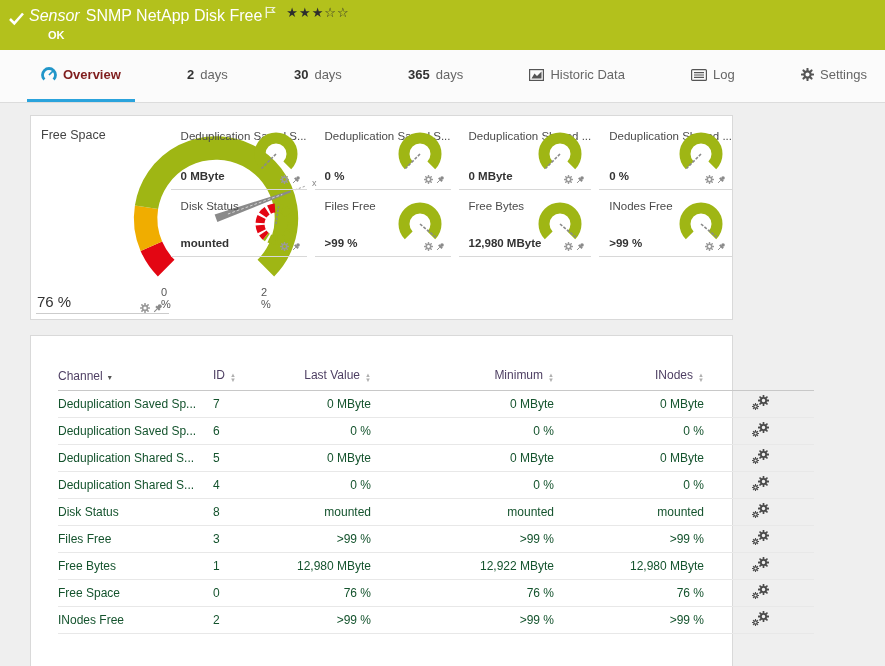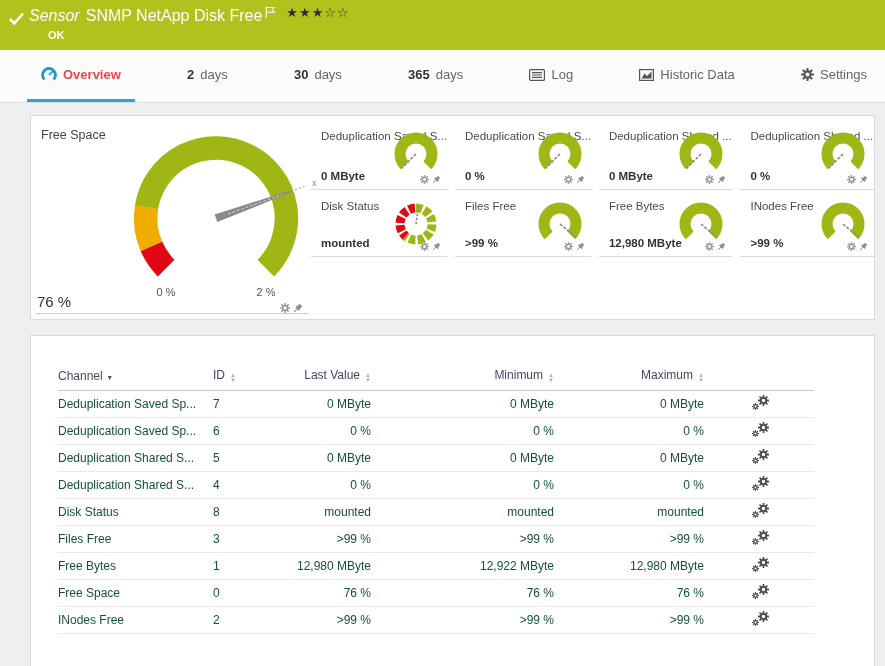--- a/index.html
+++ b/index.html
@@ -12,27 +12,27 @@
   .check { margin:4px 4px 0 0; }
   .sensor-kind { font-style:italic; font-size:16px; margin-right:6px; }
   .sensor-name { font-size:16px; }
   .flag { margin:-2px 0 0 3px; }
   .stars { font-size:13px; color:#2d2d2d; letter-spacing:1px; margin:-2px 0 0 10px; cursor:pointer; }
   .status-ok { position:absolute; left:48px; top:29px; font-size:11px; font-weight:bold; }
 
   
   .tabbar { height:53px; background:#fbfbfb; border-bottom:1px solid #dcdcdc; display:flex; align-items:stretch; justify-content:space-between; padding:0 4px 0 27px; }
   .tab { display:flex; align-items:center; gap:6px; font-size:13px; color:#666; padding:0 14px; border-bottom:3px solid transparent; cursor:pointer; white-space:nowrap; }
-  .tab.active { border-bottom-color:#2aa3dc; color:#ef4444; font-weight:bold; }
+  .tab.active { border-bottom-color:#2aa3dc; color:#7f1d1d; font-weight:bold; }
   .tab .num { font-weight:bold; color:#333; }
   .tab-icon { display:inline-flex; align-items:center; }
 
   
   .content { padding:12px 0 0 30px; }
-  .panel { width:845px; background:#fff; border:1px solid #d9d9d9; }
+  .panel { width:703px; background:#fff; border:1px solid #d9d9d9; }
   .gauges-panel { height:205px; display:flex; }
 
   
   .free-tile { width:280px; position:relative; padding:12px 0 0 10px; }
   .tile-title { font-size:12.5px; color:#444; }
   .big-gauge { position:absolute; left:81px; top:12px; width:208px; height:167px; }
   .scale-label { position:absolute; top:170px; transform:translateX(-50%); font-size:11px; color:#555; }
   .scale-min { left:135px; }
   .scale-max { left:235px; }
   .tile-value-big { position:absolute; left:6px; top:177px; font-size:15px; color:#333; }
@@ -102,35 +102,35 @@
     <div class="tab">
       <span class="num">30</span>
       <span>days</span>
     </div>
     <div class="tab">
       <span class="num">365</span>
       <span>days</span>
     </div>
     <div class="tab">
       <span class="tab-icon">
+        <svg width="15" height="12" viewBox="0 0 15 12">
+          <rect x="0.6" y="0.6" width="13.8" height="10.8" fill="none" stroke="#555" stroke-width="1.2"></rect>
+          <path d="M2.5 9.5 L5.5 4.5 L8 7 L12.5 2.5 L12.5 9.5 Z" fill="#555"></path>
+        </svg>
+      </span>
+      <span>Historic Data</span>
+    </div>
+    <div class="tab">
+      <span class="tab-icon">
         <svg width="16" height="12" viewBox="0 0 16 12">
           <rect x="0.6" y="0.6" width="14.8" height="10.8" rx="1" fill="none" stroke="#555" stroke-width="1.2"></rect>
           <path d="M3 3.6 H13 M3 6 H13 M3 8.4 H13" stroke="#555" stroke-width="1.1"></path>
         </svg>
       </span>
       <span>Log</span>
-    </div>
-    <div class="tab">
-      <span class="tab-icon">
-        <svg width="15" height="12" viewBox="0 0 15 12">
-          <rect x="0.6" y="0.6" width="13.8" height="10.8" fill="none" stroke="#555" stroke-width="1.2"></rect>
-          <path d="M2.5 9.5 L5.5 4.5 L8 7 L12.5 2.5 L12.5 9.5 Z" fill="#555"></path>
-        </svg>
-      </span>
-      <span>Historic Data</span>
     </div>
     <div class="tab">
       <span class="tab-icon">
         <svg width="13" height="13" viewBox="0 0 10 10">
           <g stroke="#555" stroke-width="1.6" stroke-linecap="round">
             <circle cx="5" cy="5" r="2.4" fill="none"></circle>
             <path d="M5 0.6V2M5 8V9.4M0.6 5H2M8 5H9.4M1.9 1.9l1 1M7.1 7.1l1 1M8.1 1.9l-1 1M2.9 7.1l-1 1"></path>
           </g>
         </svg>
       </span>
@@ -361,21 +361,21 @@
                 <span>▼</span>
               </span></th>
             <th class="ar"><span>Last Value</span><span class="sort-both">
                 <span>▲</span>
                 <span>▼</span>
               </span></th>
             <th class="ar"><span>Minimum</span><span class="sort-both">
                 <span>▲</span>
                 <span>▼</span>
               </span></th>
-            <th class="ar"><span>Maximum</span><span class="sort-both">
+            <th class="ar"><span>INodes</span><span class="sort-both">
                 <span>▲</span>
                 <span>▼</span>
               </span></th>
             <th></th>
           </tr>
         </thead>
       <tbody>
           <tr>
             <td class="al">Deduplication Saved Sp...</td>
             <td class="al">7</td>

